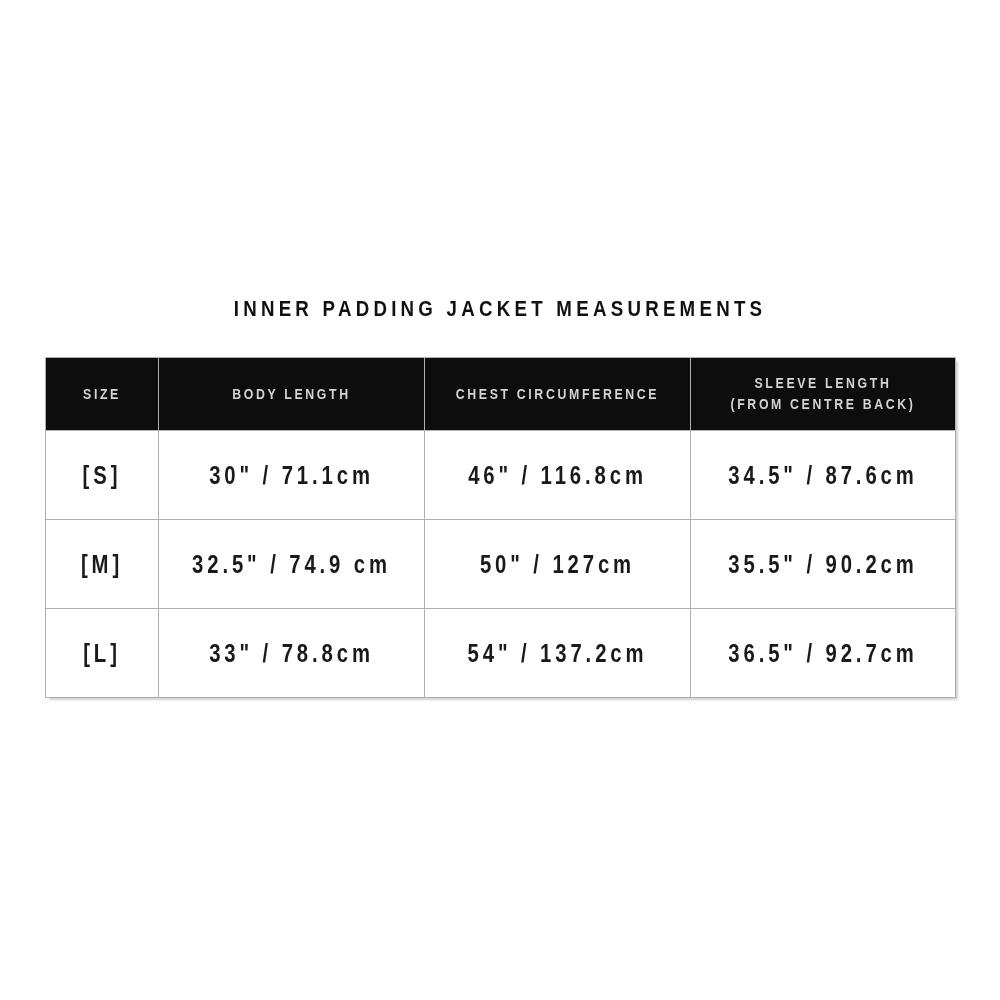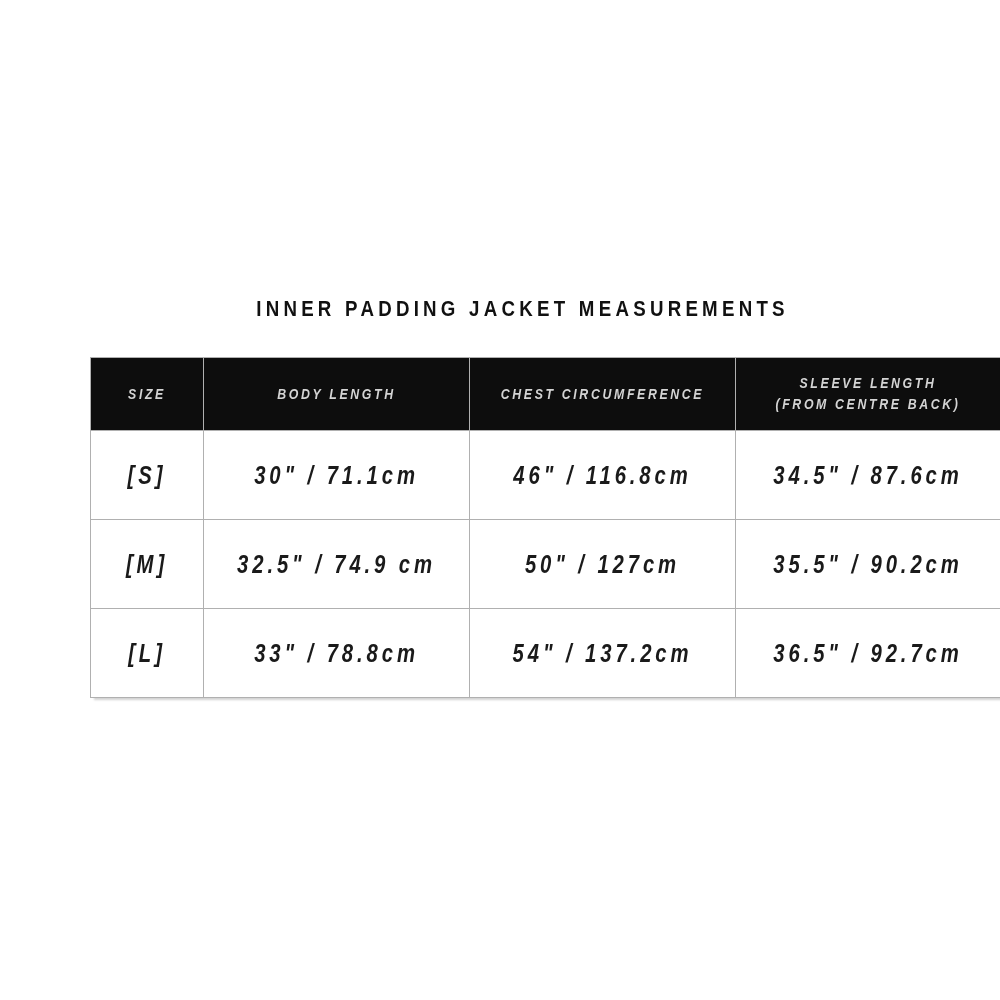--- a/index.html
+++ b/index.html
@@ -12,21 +12,20 @@
     height: 1000px;
     position: relative;
     font-family: "Liberation Sans", "DejaVu Sans", sans-serif;
     -webkit-font-smoothing: antialiased;
   }
   .canvas {
     position: absolute;
     inset: 0;
     background: #ffffff;
     overflow: hidden;
-    margin-left: 45px;
   }
   
   .cond {
     display: block;
     transform-origin: 50% 50%;
     white-space: nowrap;
     font-weight: 700;
   }
   .title {
     position: absolute;
@@ -43,21 +42,20 @@
     transform: scaleX(0.85);
   }
   table.size-table {
     position: absolute;
     left: 45px;
     top: 357px;
     width: 910px;
     border-collapse: collapse;
     table-layout: fixed;
     box-shadow: 3px 3px 2px -1px rgba(0,0,0,0.18);
-    font-style: italic;
   }
   table.size-table th,
   table.size-table td {
     border: 1px solid #b0b0b0;
     padding: 0;
     text-align: center;
     vertical-align: middle;
     overflow: hidden;
   }
   thead tr {

